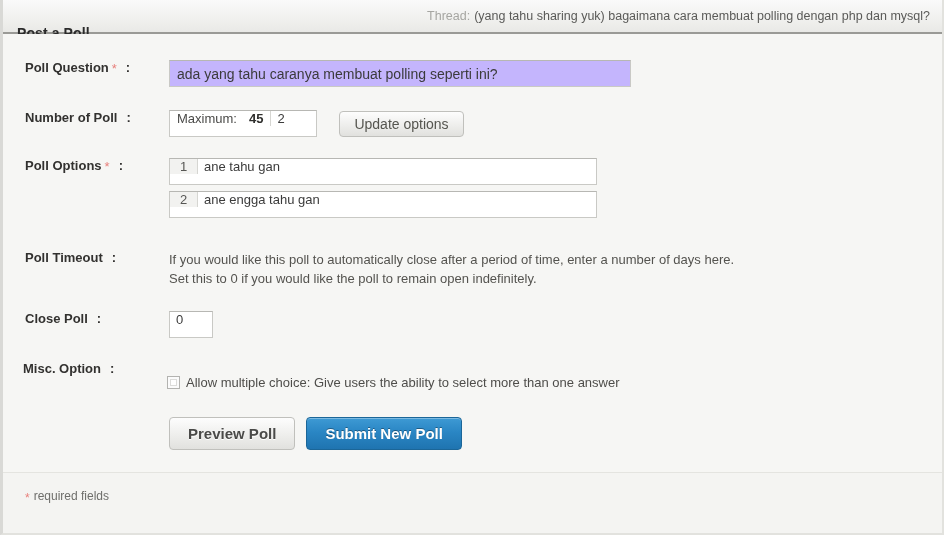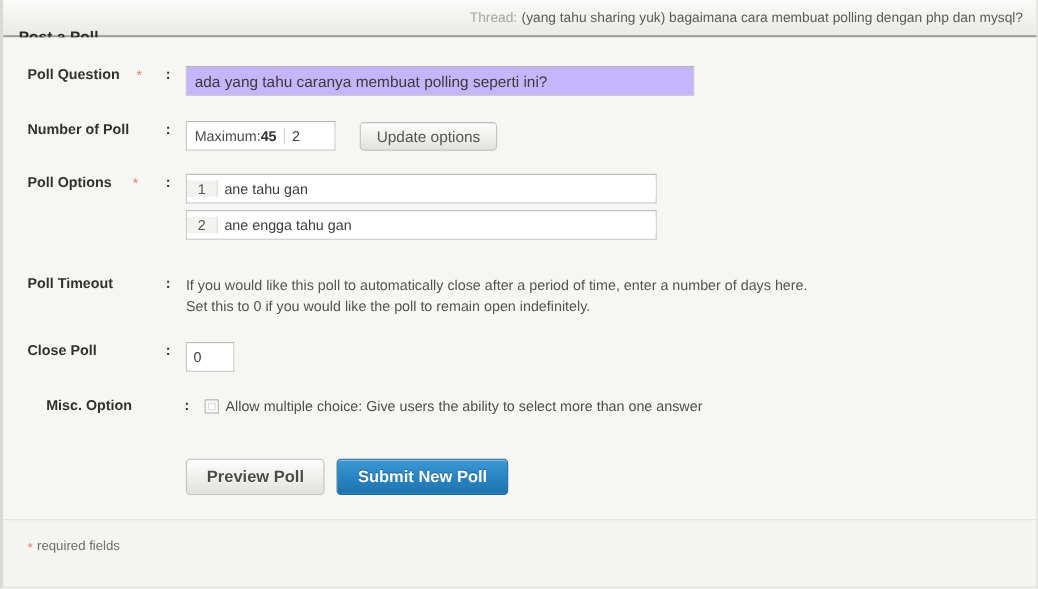--- a/index.html
+++ b/index.html
@@ -77,21 +77,21 @@
   }
   .label-col {
     width: 130px;
     text-align: right;
     padding-right: 0;
     font-size: 13px;
     font-weight: bold;
     color: #32312f;
     white-space: nowrap;
     display: flex;
-    justify-content: space-between;
+    justify-content: flex-start;
     align-items: baseline;
     gap: 3px;
   }
   .label-text { font-weight: bold; }
   .req {
     color: #e8807c;
     font-size: 13px;
     font-weight: normal;
     position: relative;
     top: 1px;
@@ -117,21 +117,21 @@
     outline: none;
     padding: 4px 7px;
     height: 27px;
     line-height: 17px;
   }
   .question-input { width: 462px; }
 
   
   .input-group {
     display: inline-flex;
-    align-items: center;
+    align-items: flex-start;
     border: 1px solid #c9c9c5;
     border-top-color: #b7b7b3;
     background: #ffffff;
     height: 27px;
     box-sizing: border-box;
   }
   .ig-prefix, .ig-suffix {
     display: flex;
     align-items: center;
     padding: 0 7px;
@@ -295,21 +295,21 @@
 
     <div class="row" style="top:76px; left:22px;">
       <div class="label-col">
         <span class="label-text">Number of Poll</span>
         <span class="colon">:</span>
       </div>
       <div class="field-col" style="display:flex; align-items:center; gap:22px;">
         <span class="input-group">
           <span class="ig-prefix">
             <span>Maximum:</span>
-            <b style="margin-left:0;">45</b>
+            <b style="margin-left:12px;">45</b>
           </span>
           <input class="ig-input num-poll-input" type="text" value="2" style="">
         </span>
         <button class="btn btn-grey btn-update">Update options</button>
       </div>
     </div>
 
     <div class="row" style="top:124px; left:22px;">
       <div class="label-col">
         <span class="label-text">Poll Options</span>
@@ -348,26 +348,26 @@
         <span class="label-text">Close Poll</span>
         <span class="colon">:</span>
       </div>
       <div class="field-col">
         <span class="input-group">
           <input class="ig-input close-poll-input" type="text" value="0" style="">
         </span>
       </div>
     </div>
 
-    <div class="row" style="top:327px; left:39px;">
+    <div class="row" style="top:327px; left:20px;">
       <div class="label-col">
         <span class="label-text">Misc. Option</span>
         <span class="colon">:</span>
       </div>
-      <div class="field-col" style="margin-top:1px;">
+      <div class="field-col" style="margin-top:14px;">
         <label class="check-row">
           <span class="cbx"></span>
           <span>Allow multiple choice: Give users the ability to select more than one answer</span>
         </label>
       </div>
     </div>
 
     <div class="row" style="top:383px; left:22px;">
       <div class="label-col"></div>
       <div class="field-col" style="display:flex; align-items:center; gap:11px;">

